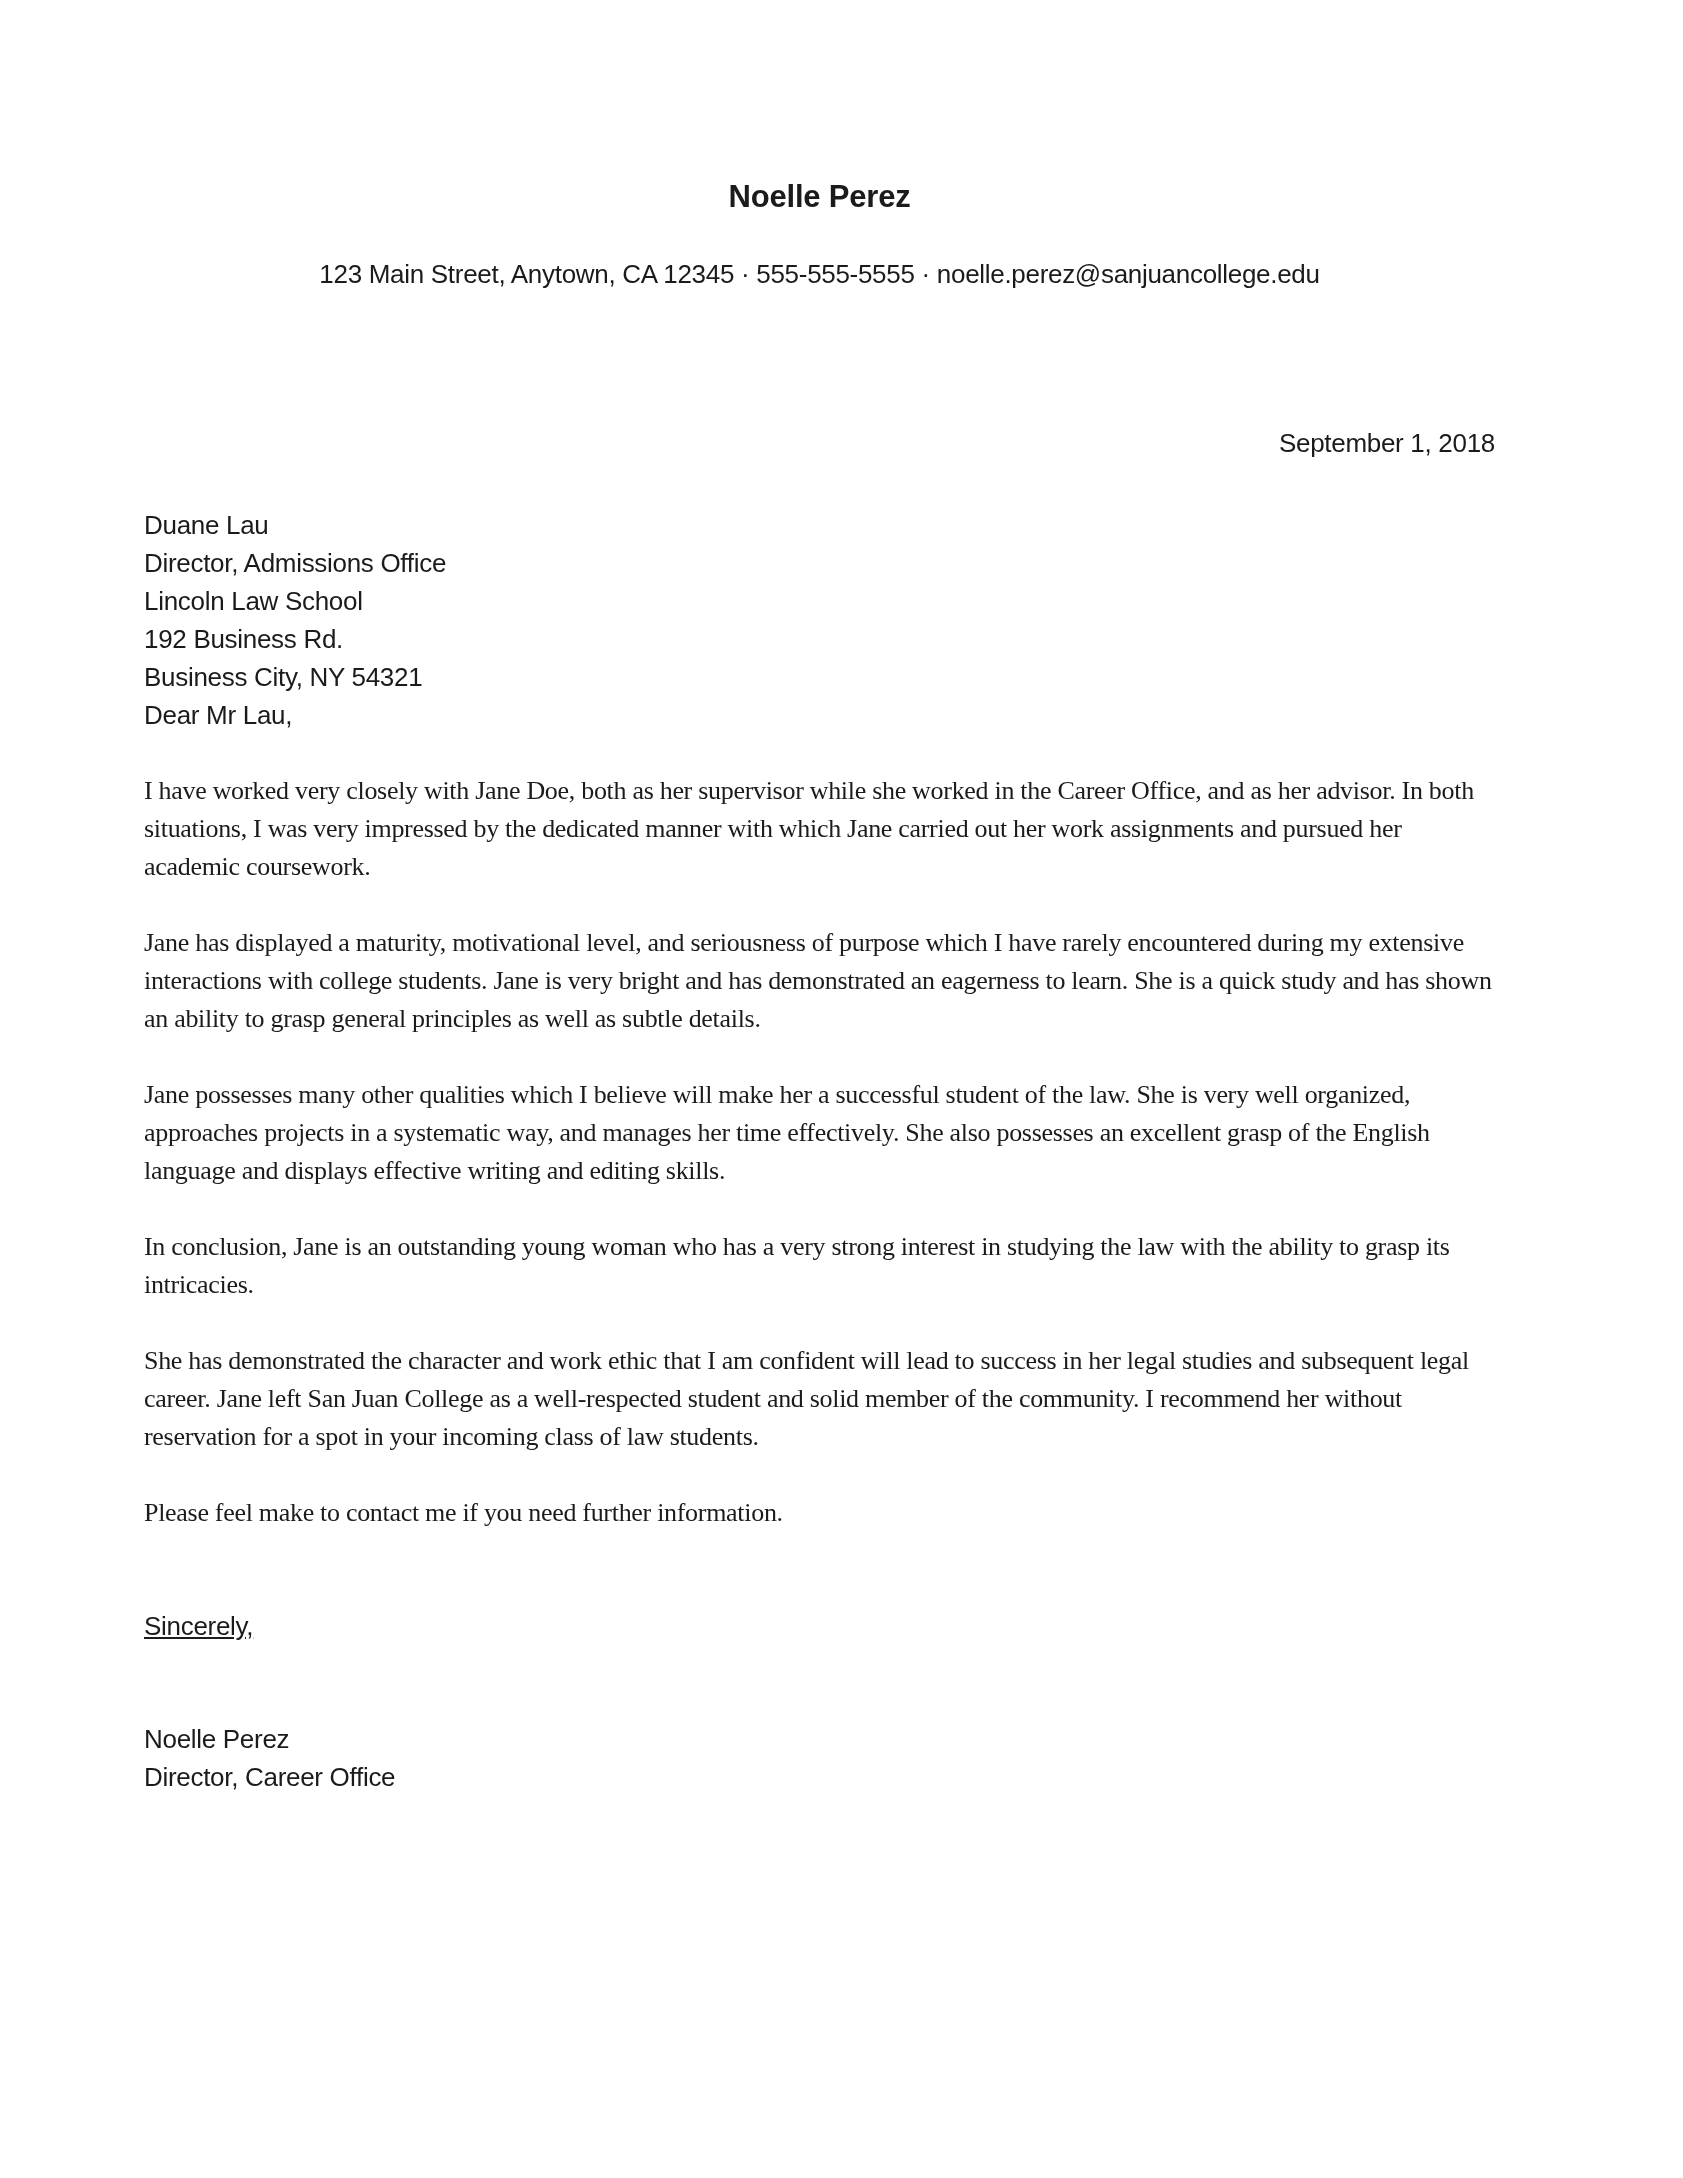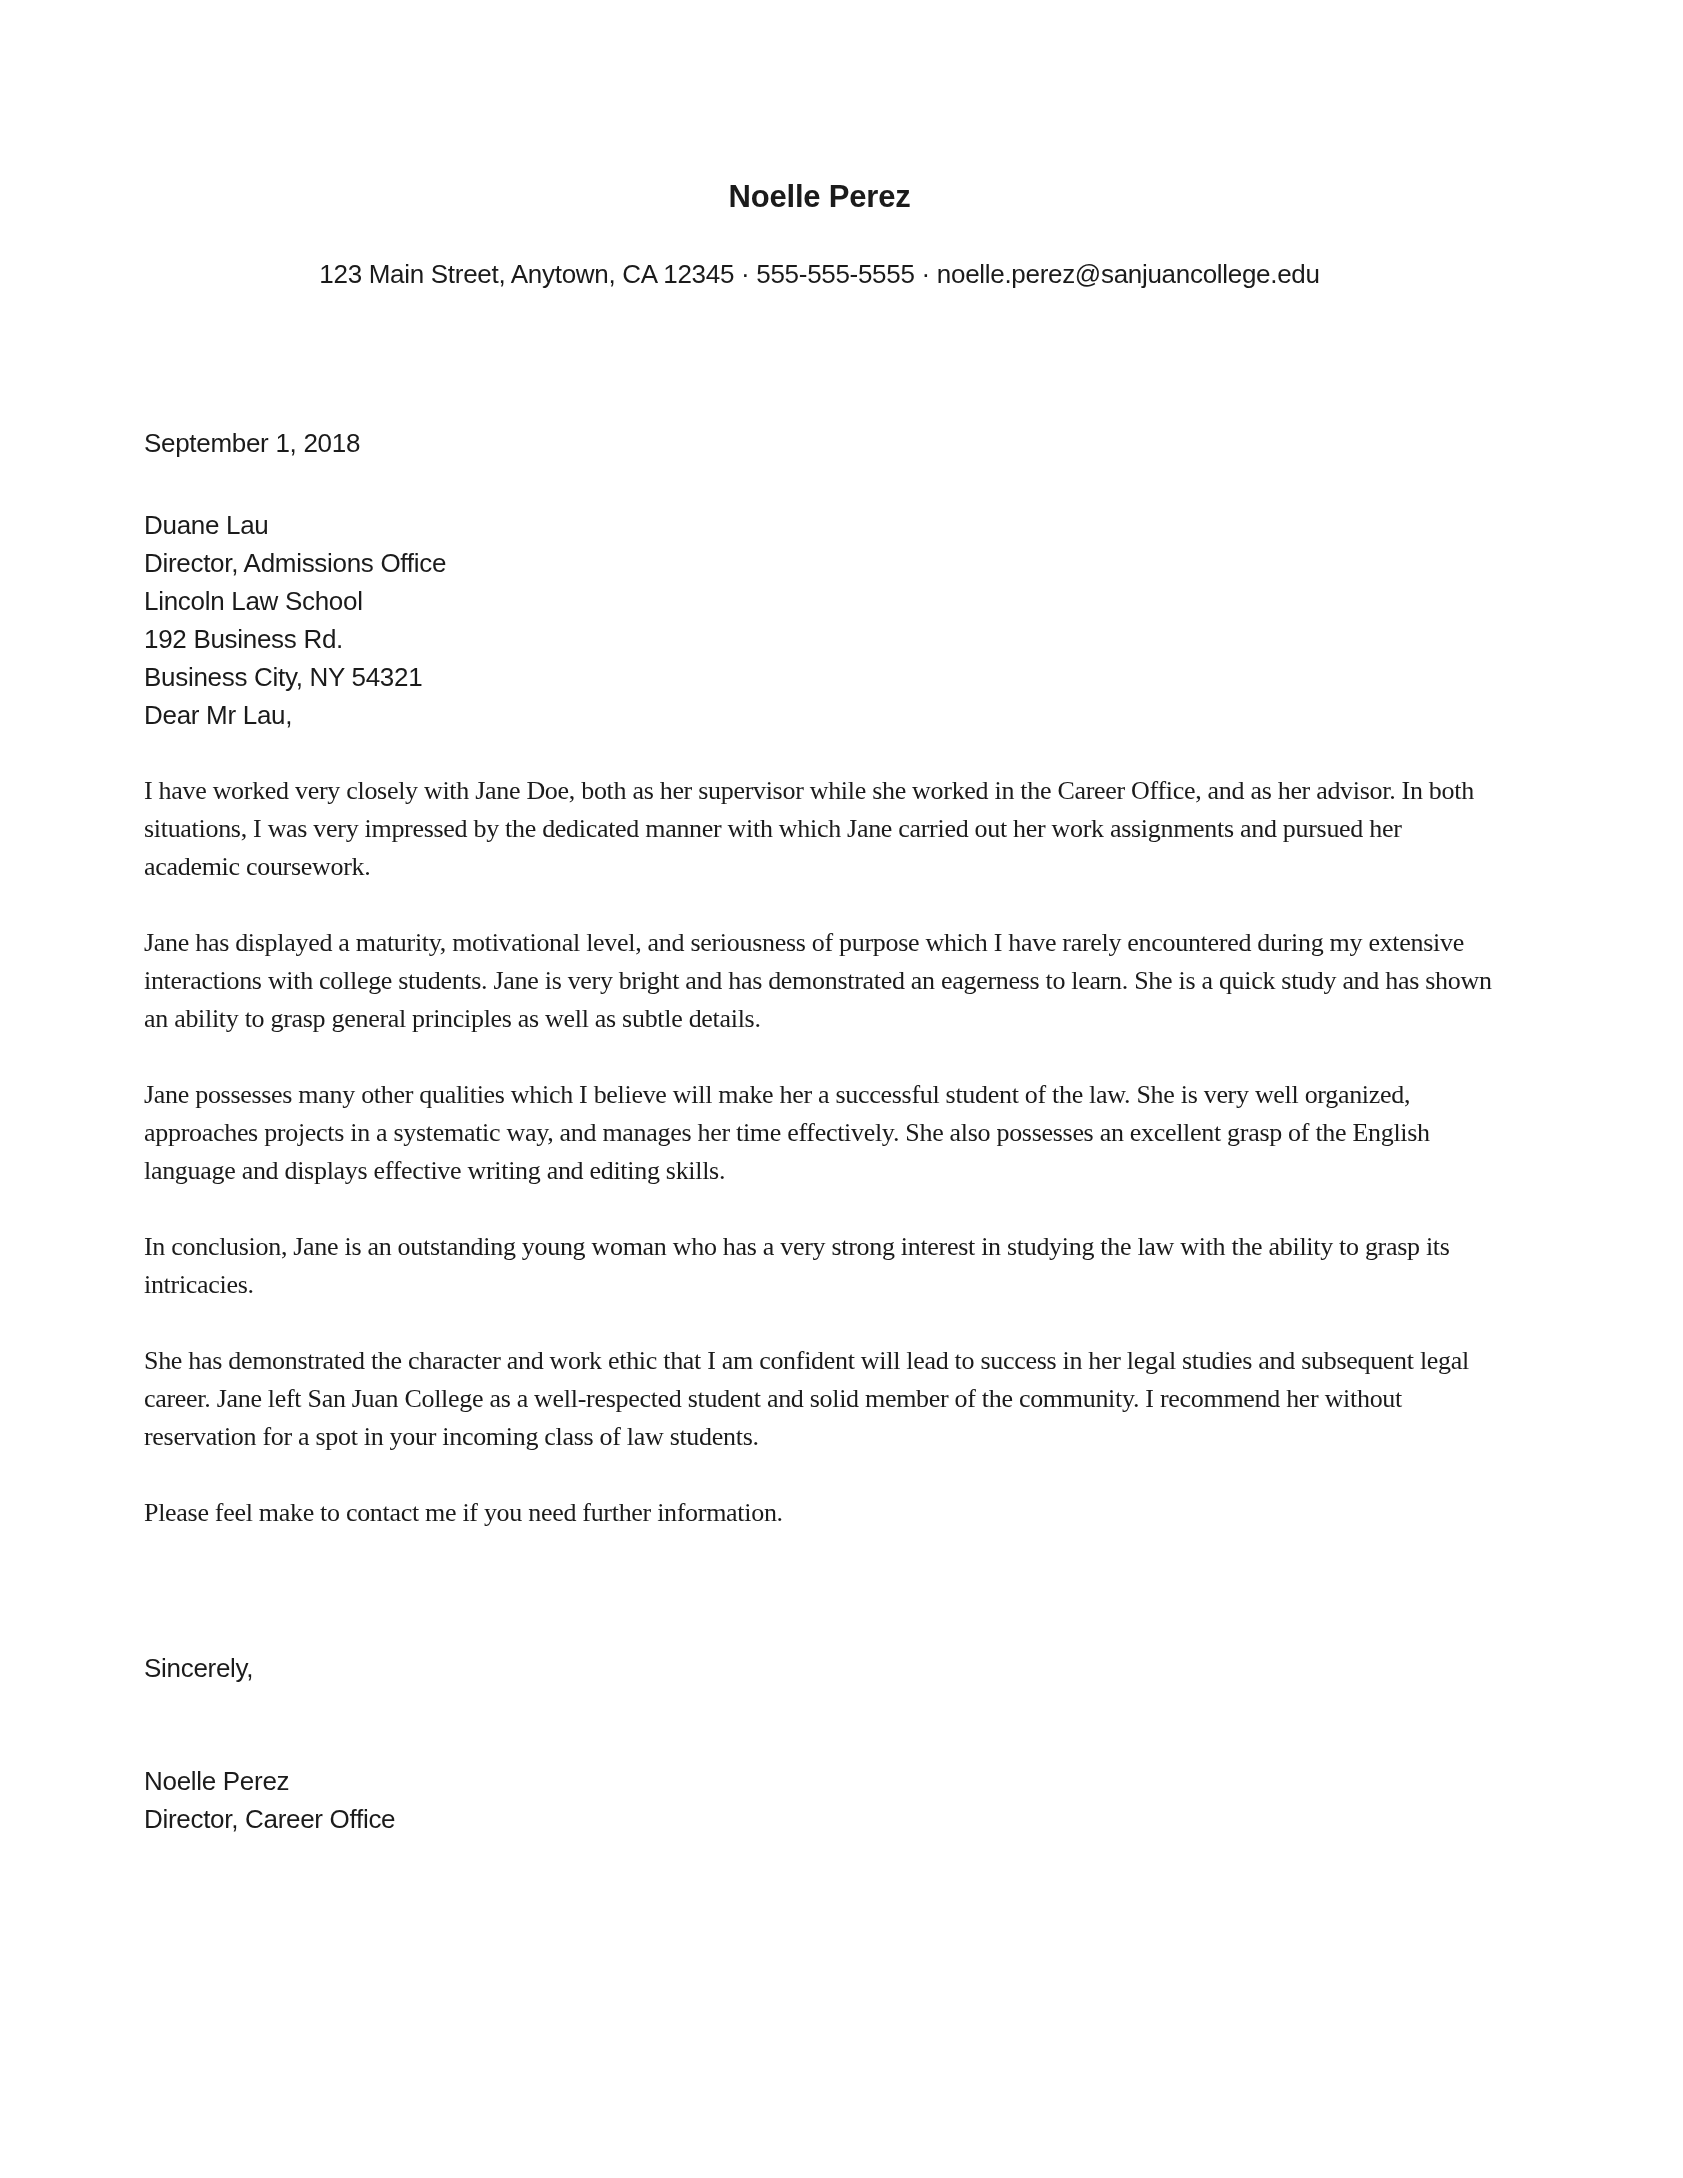--- a/index.html
+++ b/index.html
@@ -41,37 +41,39 @@
   }
 
   .body-text {
     font-size: 26px;
     line-height: 38px;
     letter-spacing: -0.3px;
   }
 
   .date-line {
     margin-top: 131px;
+    text-align: right;
   }
 
   .recipient-block {
     margin-top: 44px;
   }
 
   .salutation {
   }
 
   .para {
     margin-top: 38px;
     max-width: 1351px;
     font-family: Liberation Serif, serif;
   }
 
   .closing {
-    margin-top: 117px;
+    margin-top: 75px;
+    text-decoration: underline;
   }
 
   .signature-name {
     margin-top: 75px;
   }
 </style>
 </head>
 <body>
 
 <div class="page">

